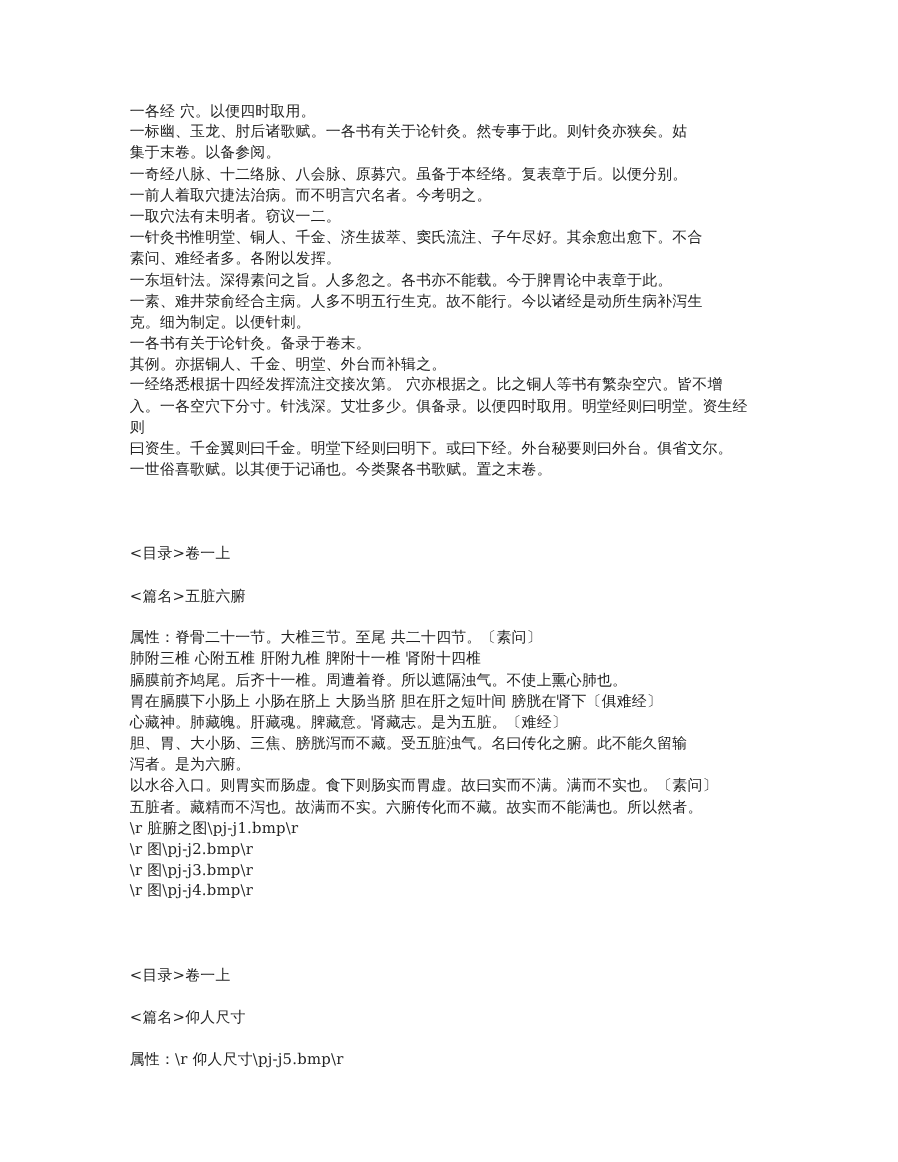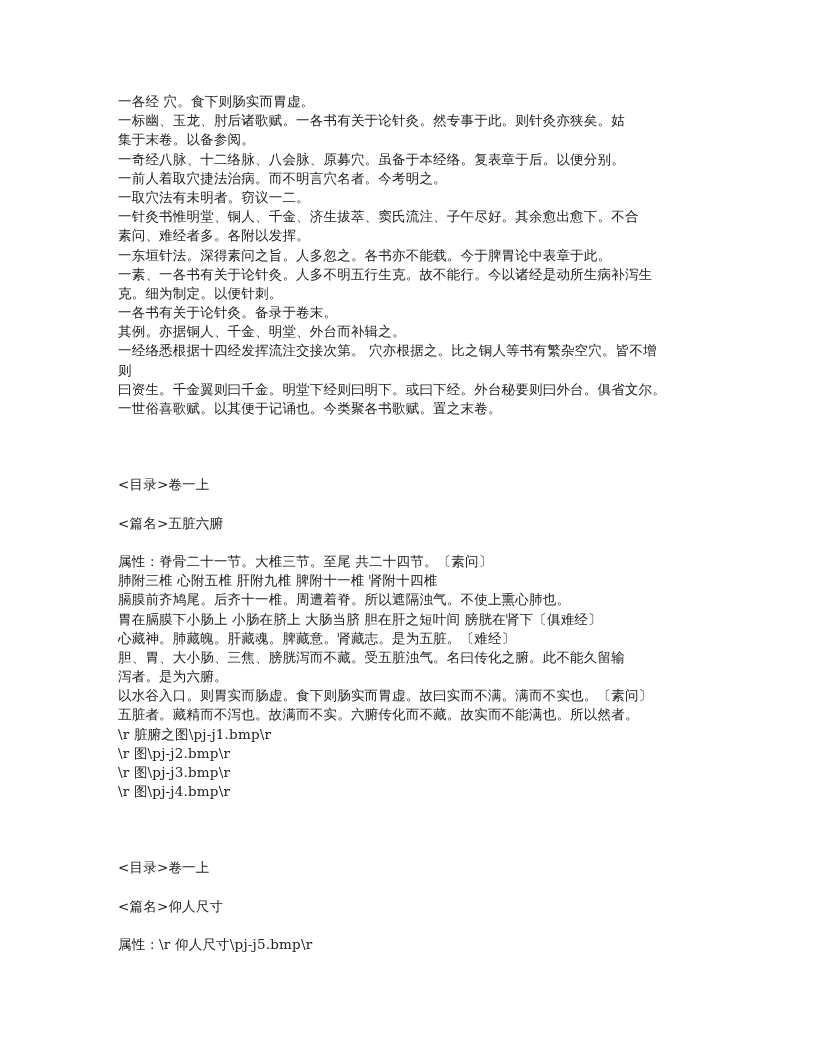--- a/index.html
+++ b/index.html
@@ -33,34 +33,35 @@
     .section {
       display: block;
     }
   </style>
 </head>
 <body>
 
 <div class="page">
 
   <div class="section">
-    <div class="line">一各经 穴。食下则肠实而胃虚。</div>
+    <div class="line">一各经 穴。以便四时取用。</div>
     <div class="line">一标幽、玉龙、肘后诸歌赋。一各书有关于论针灸。然专事于此。则针灸亦狭矣。姑</div>
     <div class="line">集于末卷。以备参阅。</div>
     <div class="line">一奇经八脉、十二络脉、八会脉、原募穴。虽备于本经络。复表章于后。以便分别。</div>
     <div class="line">一前人着取穴捷法治病。而不明言穴名者。今考明之。</div>
     <div class="line">一取穴法有未明者。窃议一二。</div>
     <div class="line">一针灸书惟明堂、铜人、千金、济生拔萃、窦氏流注、子午尽好。其余愈出愈下。不合</div>
     <div class="line">素问、难经者多。各附以发挥。</div>
     <div class="line">一东垣针法。深得素问之旨。人多忽之。各书亦不能载。今于脾胃论中表章于此。</div>
-    <div class="line">一素、一各书有关于论针灸。人多不明五行生克。故不能行。今以诸经是动所生病补泻生</div>
+    <div class="line">一素、难井荥俞经合主病。人多不明五行生克。故不能行。今以诸经是动所生病补泻生</div>
     <div class="line">克。细为制定。以便针刺。</div>
     <div class="line">一各书有关于论针灸。备录于卷末。</div>
     <div class="line">其例。亦据铜人、千金、明堂、外台而补辑之。</div>
     <div class="line">一经络悉根据十四经发挥流注交接次第。 穴亦根据之。比之铜人等书有繁杂空穴。皆不增</div>
+    <div class="line">入。一各空穴下分寸。针浅深。艾壮多少。俱备录。以便四时取用。明堂经则曰明堂。资生经</div>
     <div class="line">则</div>
     <div class="line">曰资生。千金翼则曰千金。明堂下经则曰明下。或曰下经。外台秘要则曰外台。俱省文尔。</div>
     <div class="line">一世俗喜歌赋。以其便于记诵也。今类聚各书歌赋。置之末卷。</div>
   </div>
 
   <div class="gap-large"></div>
 
   <div class="section">
     <div class="line">&lt;目录&gt;卷一上</div>
     <div class="gap-medium"></div>

